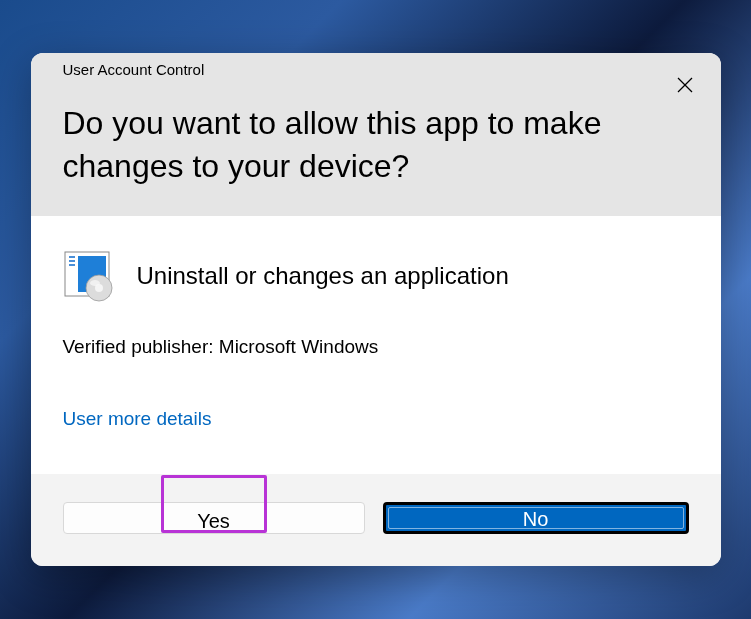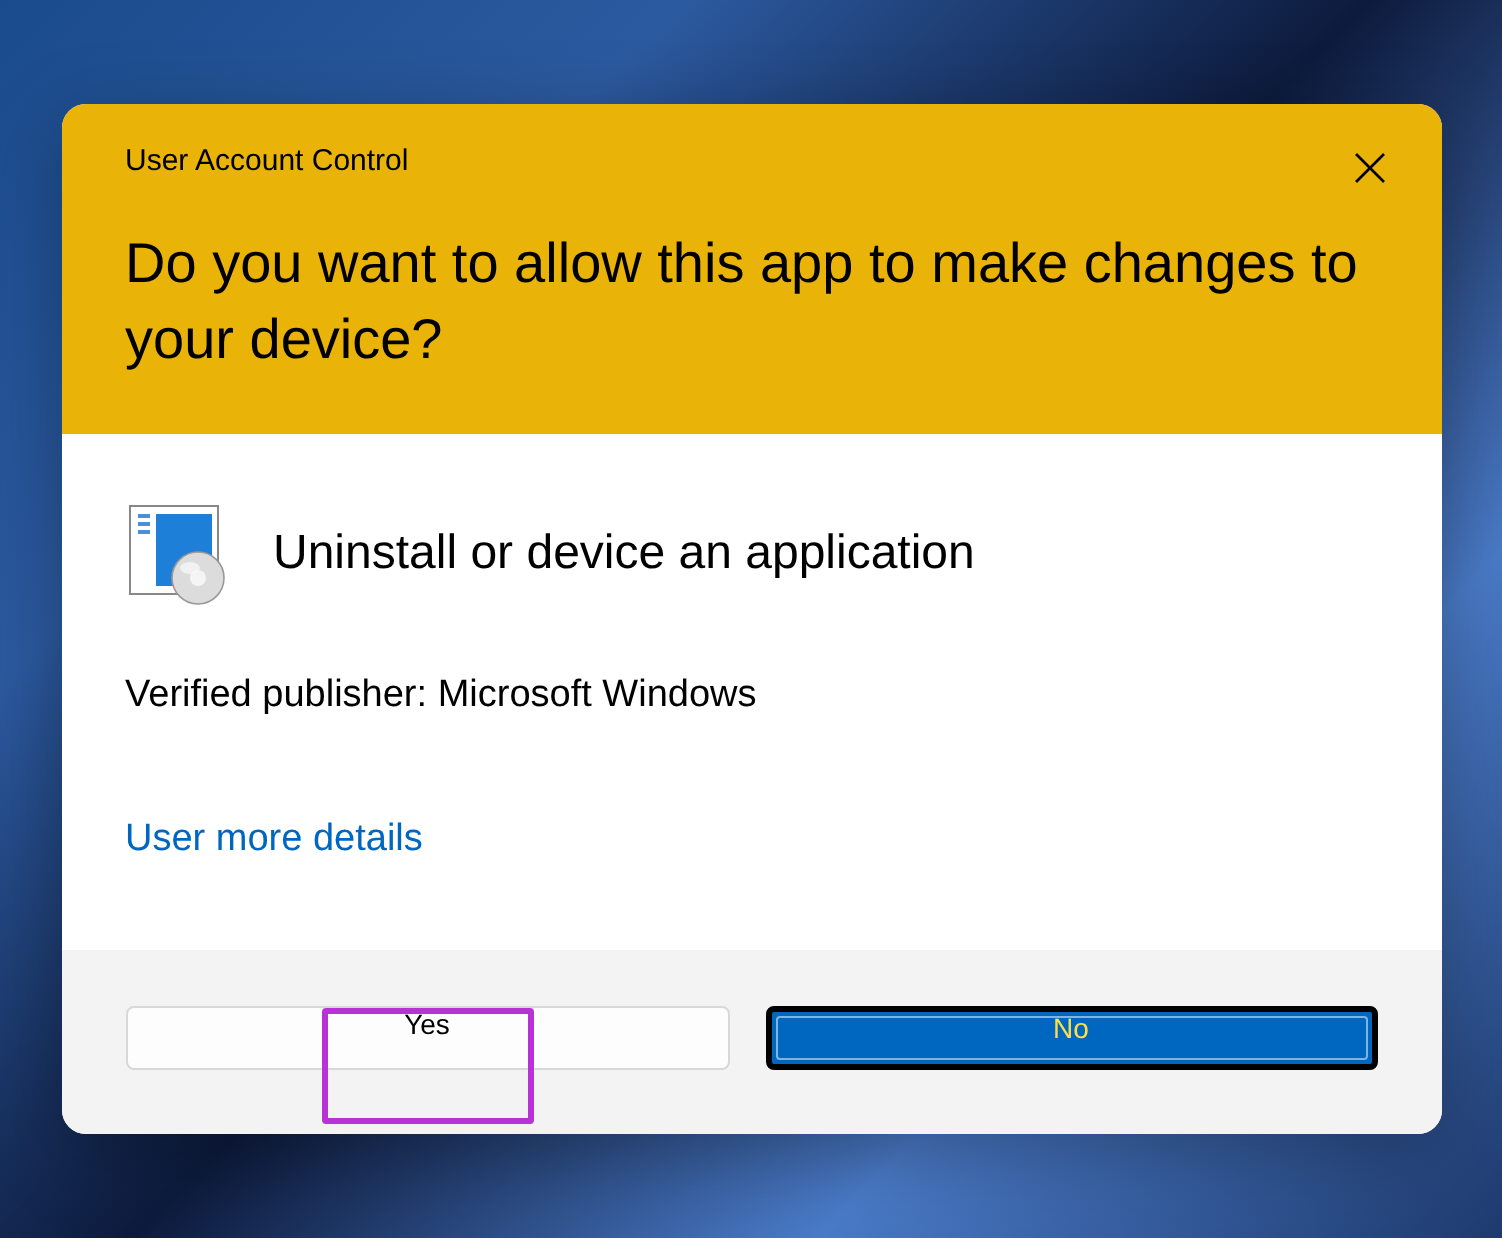--- a/index.html
+++ b/index.html
@@ -22,22 +22,22 @@
     .dialog {
       width: 690px;
       background: #ffffff;
       border-radius: 12px;
       overflow: hidden;
       box-shadow: 0 10px 40px rgba(0,0,0,0.3);
       position: relative;
     }
     
     .dialog-header {
-      background: #eab308;
-      padding: 20px 32px 28px 32px;
+      background: #e5e5e5;
+      padding: 8px 32px 28px 32px;
       position: relative;
     }
     
     .close-button {
       position: absolute;
       top: 18px;
       right: 22px;
       width: 28px;
       height: 28px;
       display: flex;
@@ -56,21 +56,21 @@
     }
     
     .header-title {
       font-size: 15px;
       color: #000;
       margin-bottom: 24px;
       font-weight: 400;
     }
     
     .header-question {
-      font-size: 28px;
+      font-size: 32px;
       color: #000;
       font-weight: 400;
       line-height: 1.35;
     }
     
     .dialog-body {
       background: #ffffff;
       padding: 34px 32px 44px 32px;
     }
     
@@ -110,26 +110,26 @@
     .dialog-footer {
       background: #f3f3f3;
       padding: 28px 32px 32px 32px;
       display: flex;
       gap: 18px;
     }
     
     .btn {
       flex: 1;
       height: 32px;
-      font-size: 14px;
+      font-size: 20px;
       font-family: inherit;
       border-radius: 4px;
       cursor: pointer;
       display: flex;
-      align-items: flex-start;
+      align-items: flex-end;
       justify-content: center;
     }
     
     .btn-yes {
       background: #fdfdfd;
       border: 1px solid #d8d8d8;
       color: #000;
       position: relative;
     }
     
@@ -138,21 +138,21 @@
       border: 3px solid #b833d6;
       width: 106px;
       height: 58px;
       border-radius: 2px;
       pointer-events: none;
     }
     
     .btn-no {
       background: #0067c0;
       border: 3px solid #000;
-      color: #fde047;
+      color: #ffffff;
       font-weight: 400;
       position: relative;
     }
     
     .btn-no-inner {
       position: absolute;
       inset: 2px;
       border: 1px solid rgba(255,255,255,0.5);
       border-radius: 2px;
       pointer-events: none;
@@ -181,21 +181,21 @@
           <rect x="2" y="2" width="44" height="44" fill="#fff" stroke="#888" stroke-width="1"></rect>
           <rect x="6" y="6" width="6" height="2" fill="#4a8fd8"></rect>
           <rect x="6" y="10" width="6" height="2" fill="#4a8fd8"></rect>
           <rect x="6" y="14" width="6" height="2" fill="#4a8fd8"></rect>
           <rect x="15" y="6" width="28" height="36" fill="#1e7fd8"></rect>
           <circle cx="36" cy="38" r="13" fill="#dcdcdc" stroke="#999" stroke-width="0.8"></circle>
           <ellipse cx="36" cy="38" rx="4" ry="4" fill="#f5f5f5"></ellipse>
           <ellipse cx="32" cy="33" rx="5" ry="3" fill="#fafafa" opacity="0.7"></ellipse>
         </svg>
       </div>
-      <div class="app-name">Uninstall or device an application</div>
+      <div class="app-name">Uninstall or changes an application</div>
     </div>
 
     <div class="publisher-text">Verified publisher: Microsoft Windows</div>
 
     <div class="details-link">User more details</div>
   </div>
 
   <div class="dialog-footer">
     <button class="btn btn-yes">
       <span>Yes</span>

